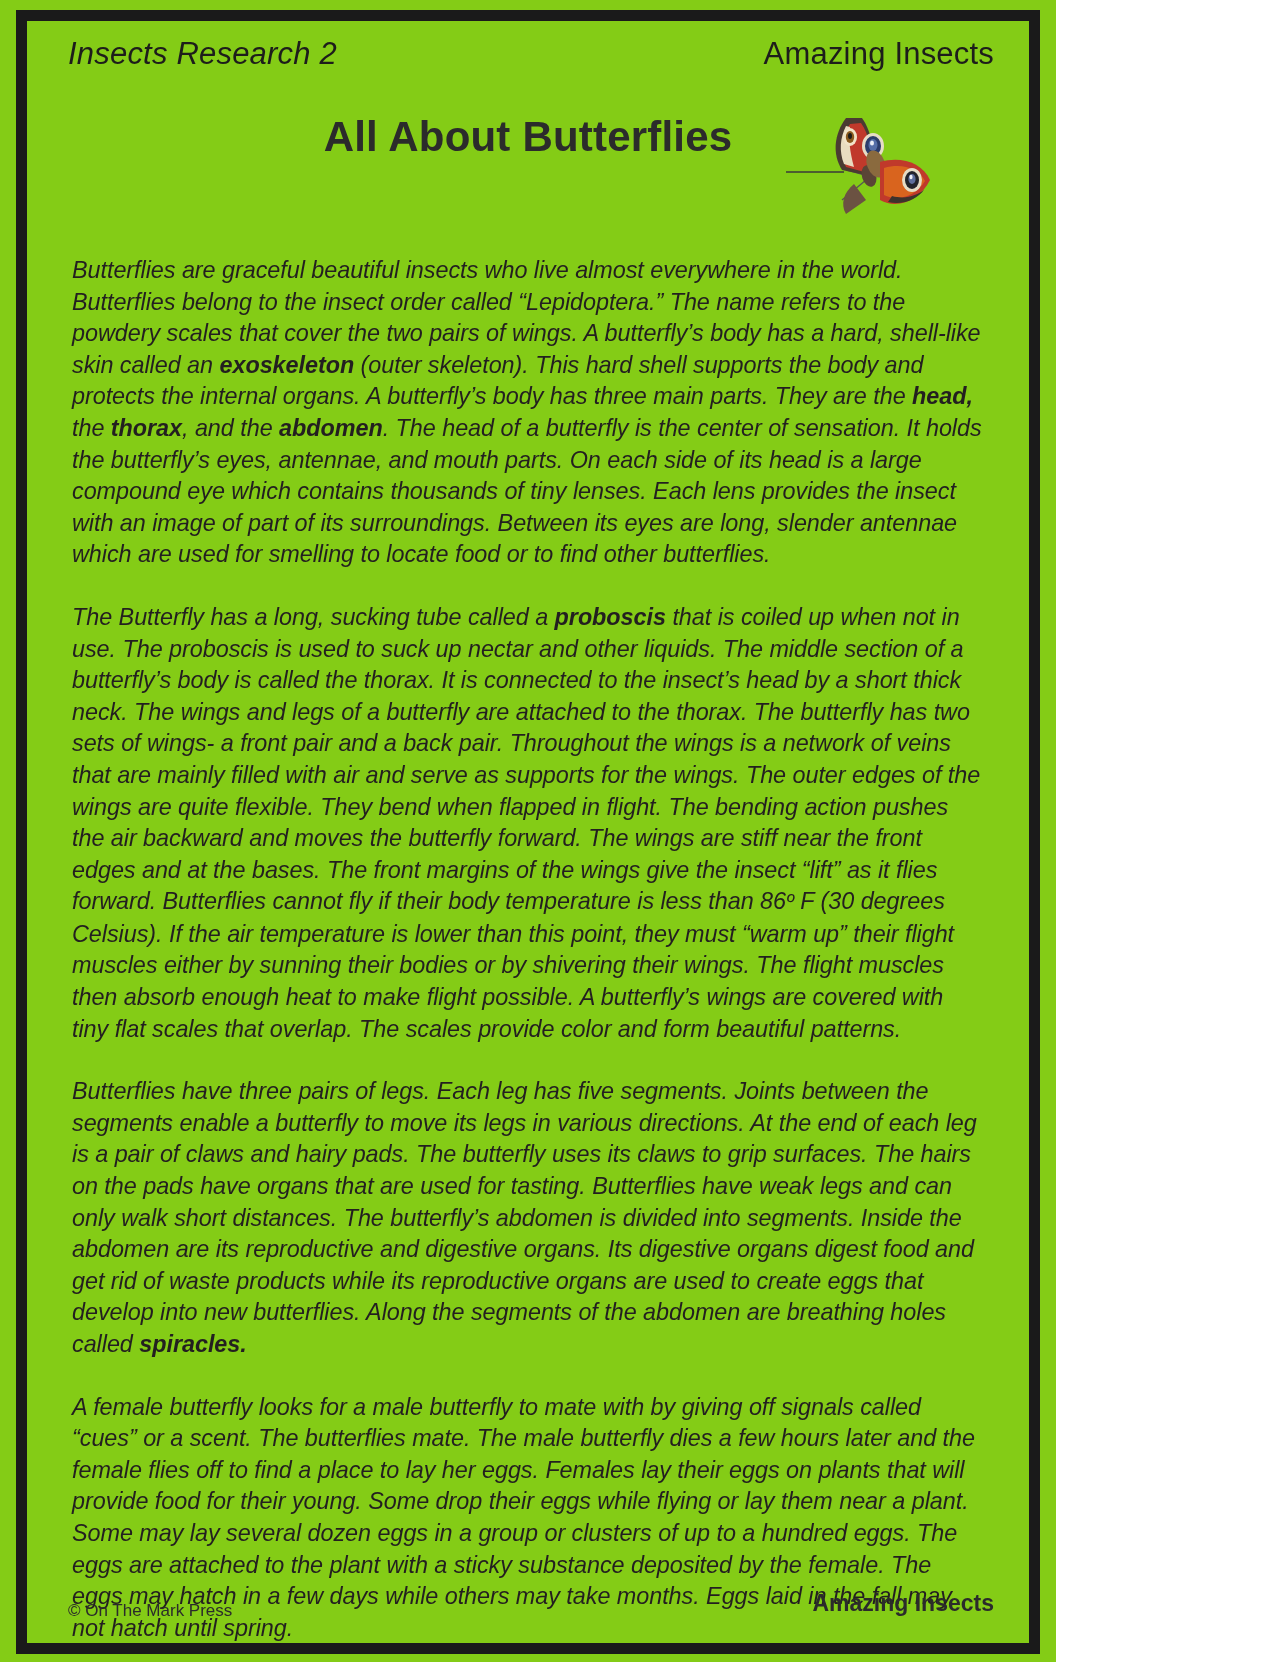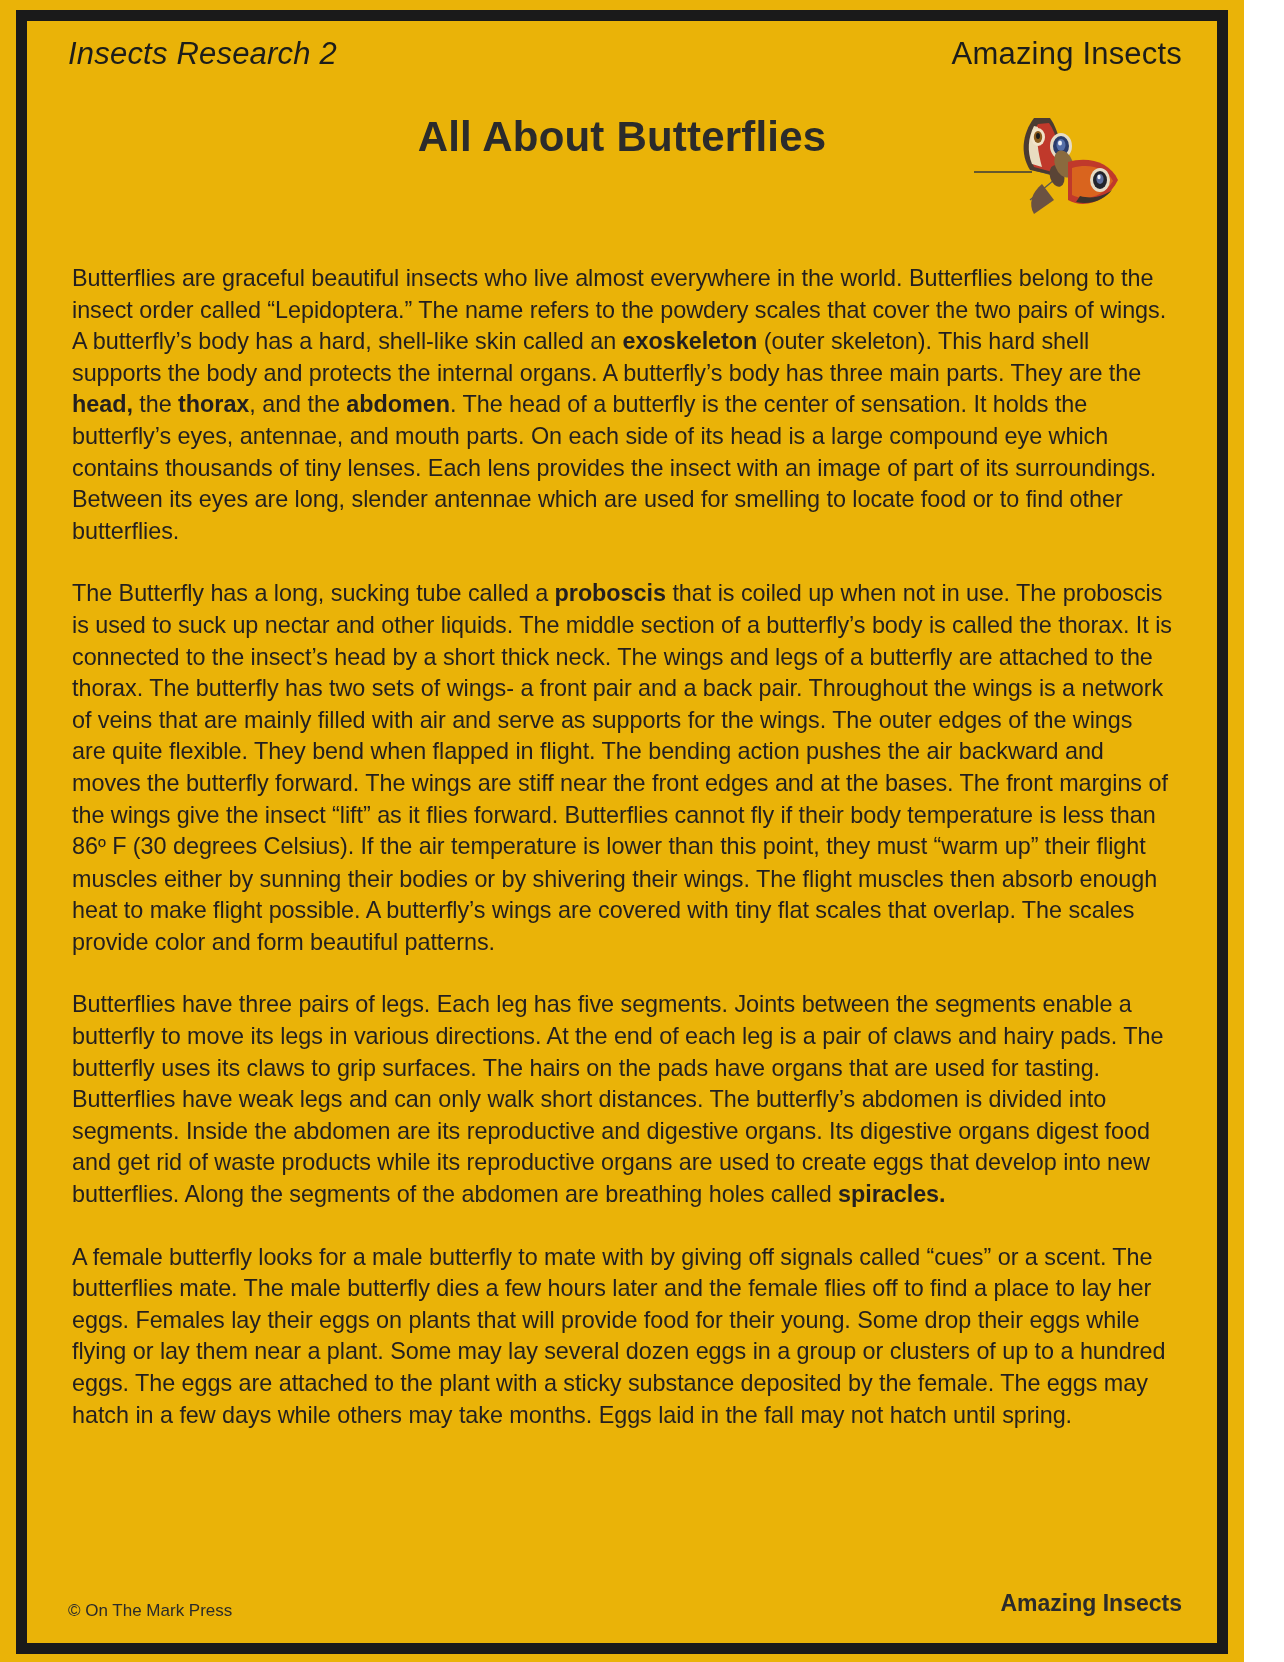--- a/index.html
+++ b/index.html
@@ -2,23 +2,23 @@
 <html><head>
 <meta charset="utf-8">
 <style>
   html, body {
     margin: 0;
     padding: 0;
     background: #ffffff;
   }
   .page {
     position: relative;
-    width: 1244px;
+    width: 1056px;
     height: 1662px;
-    background: #eab308;
+    background: #84cc16;
     box-sizing: border-box;
     overflow: hidden;
     font-family: "Liberation Sans", sans-serif;
   }
   
   .frame {
     position: absolute;
     left: 16px;
     top: 10px;
     right: 16px;
@@ -84,22 +84,23 @@
   .butterfly {
     position: absolute;
     right: 62px;
     top: -18px;
     width: 150px;
     height: 130px;
   }
 
   
   .body {
-    margin-top: 19px;
+    margin-top: 11px;
     padding: 0 12px 0 12px;
+    font-style: italic;
   }
   .para {
     font-size: 23.4px;
     line-height: 31.6px;
     color: #231f20;
     text-align: left;
     margin: 0 0 31px 0;
     letter-spacing: -0.05px;
   }
   .para b { font-weight: bold; }

